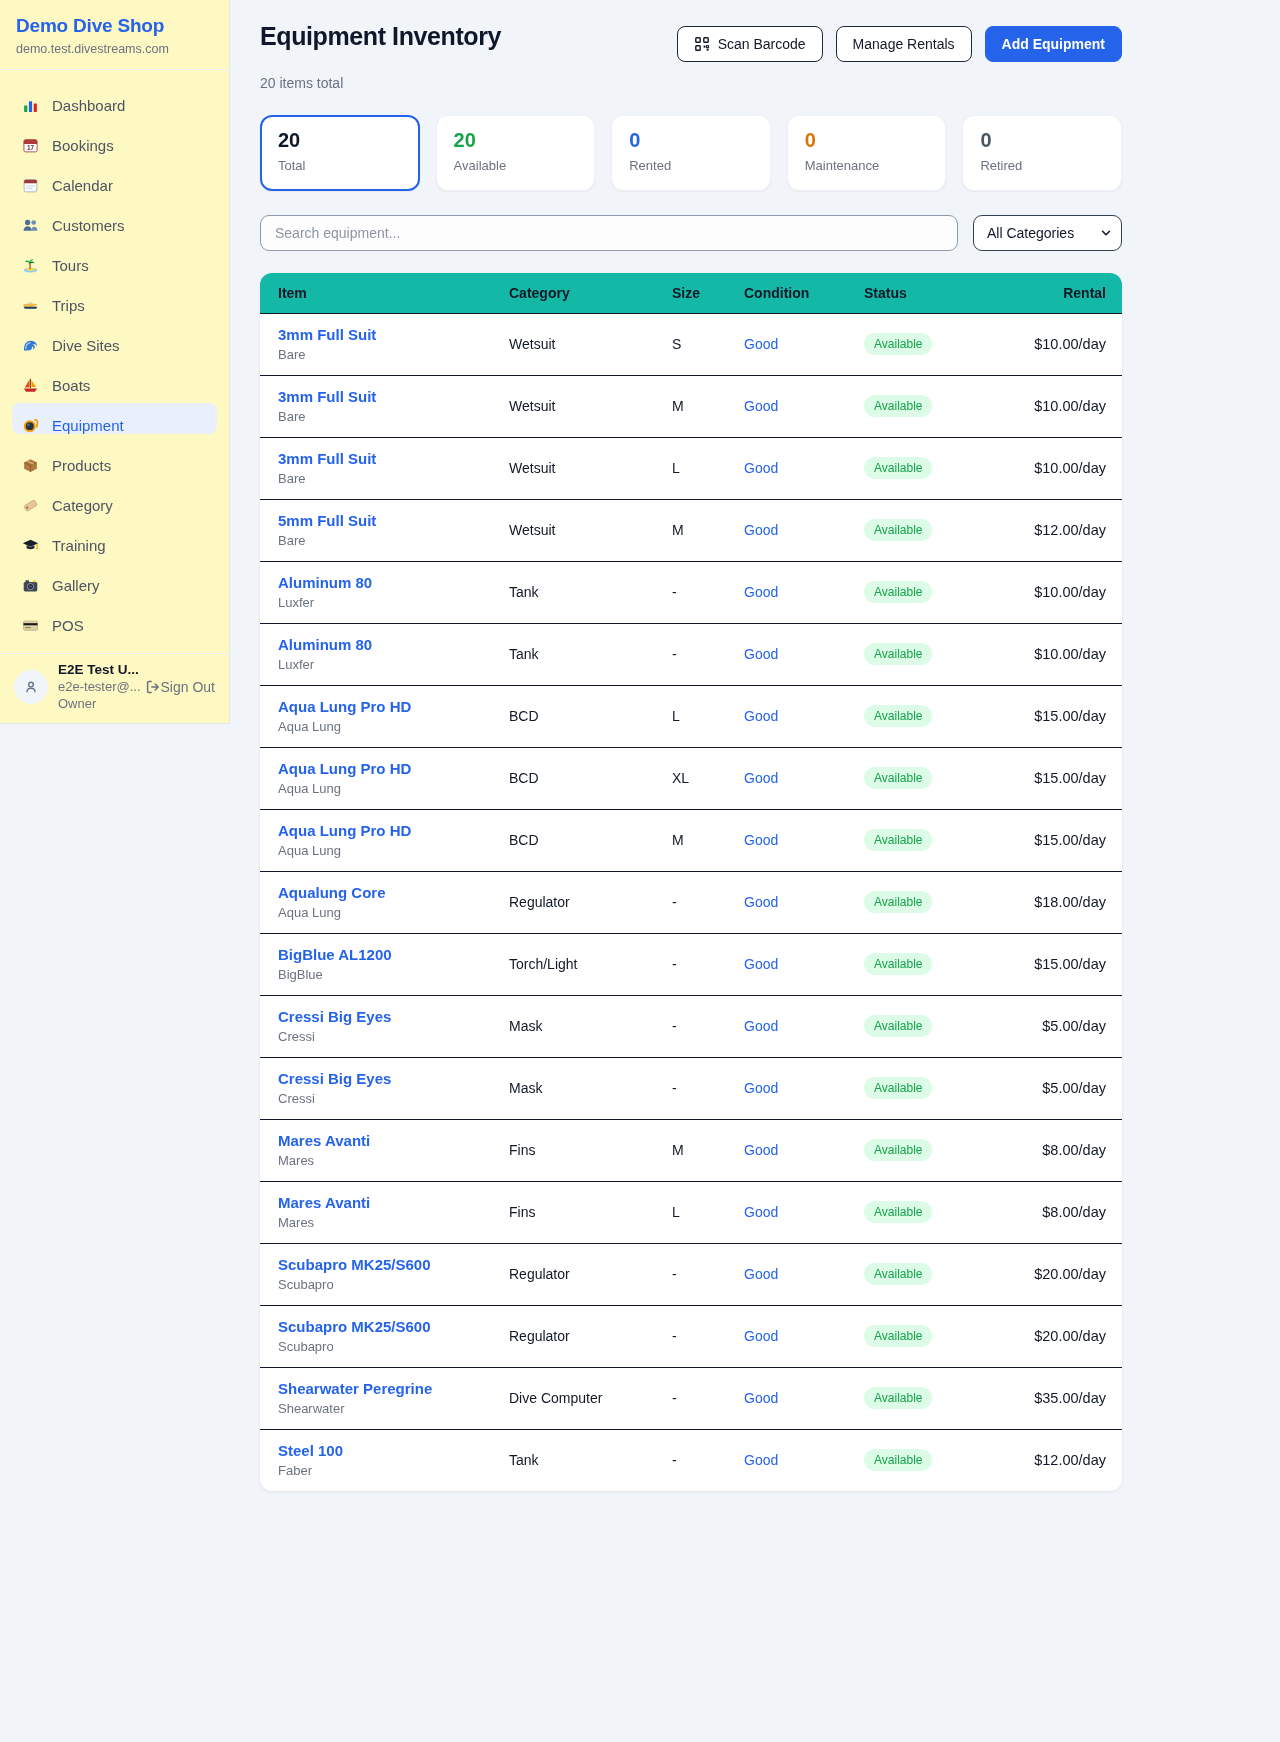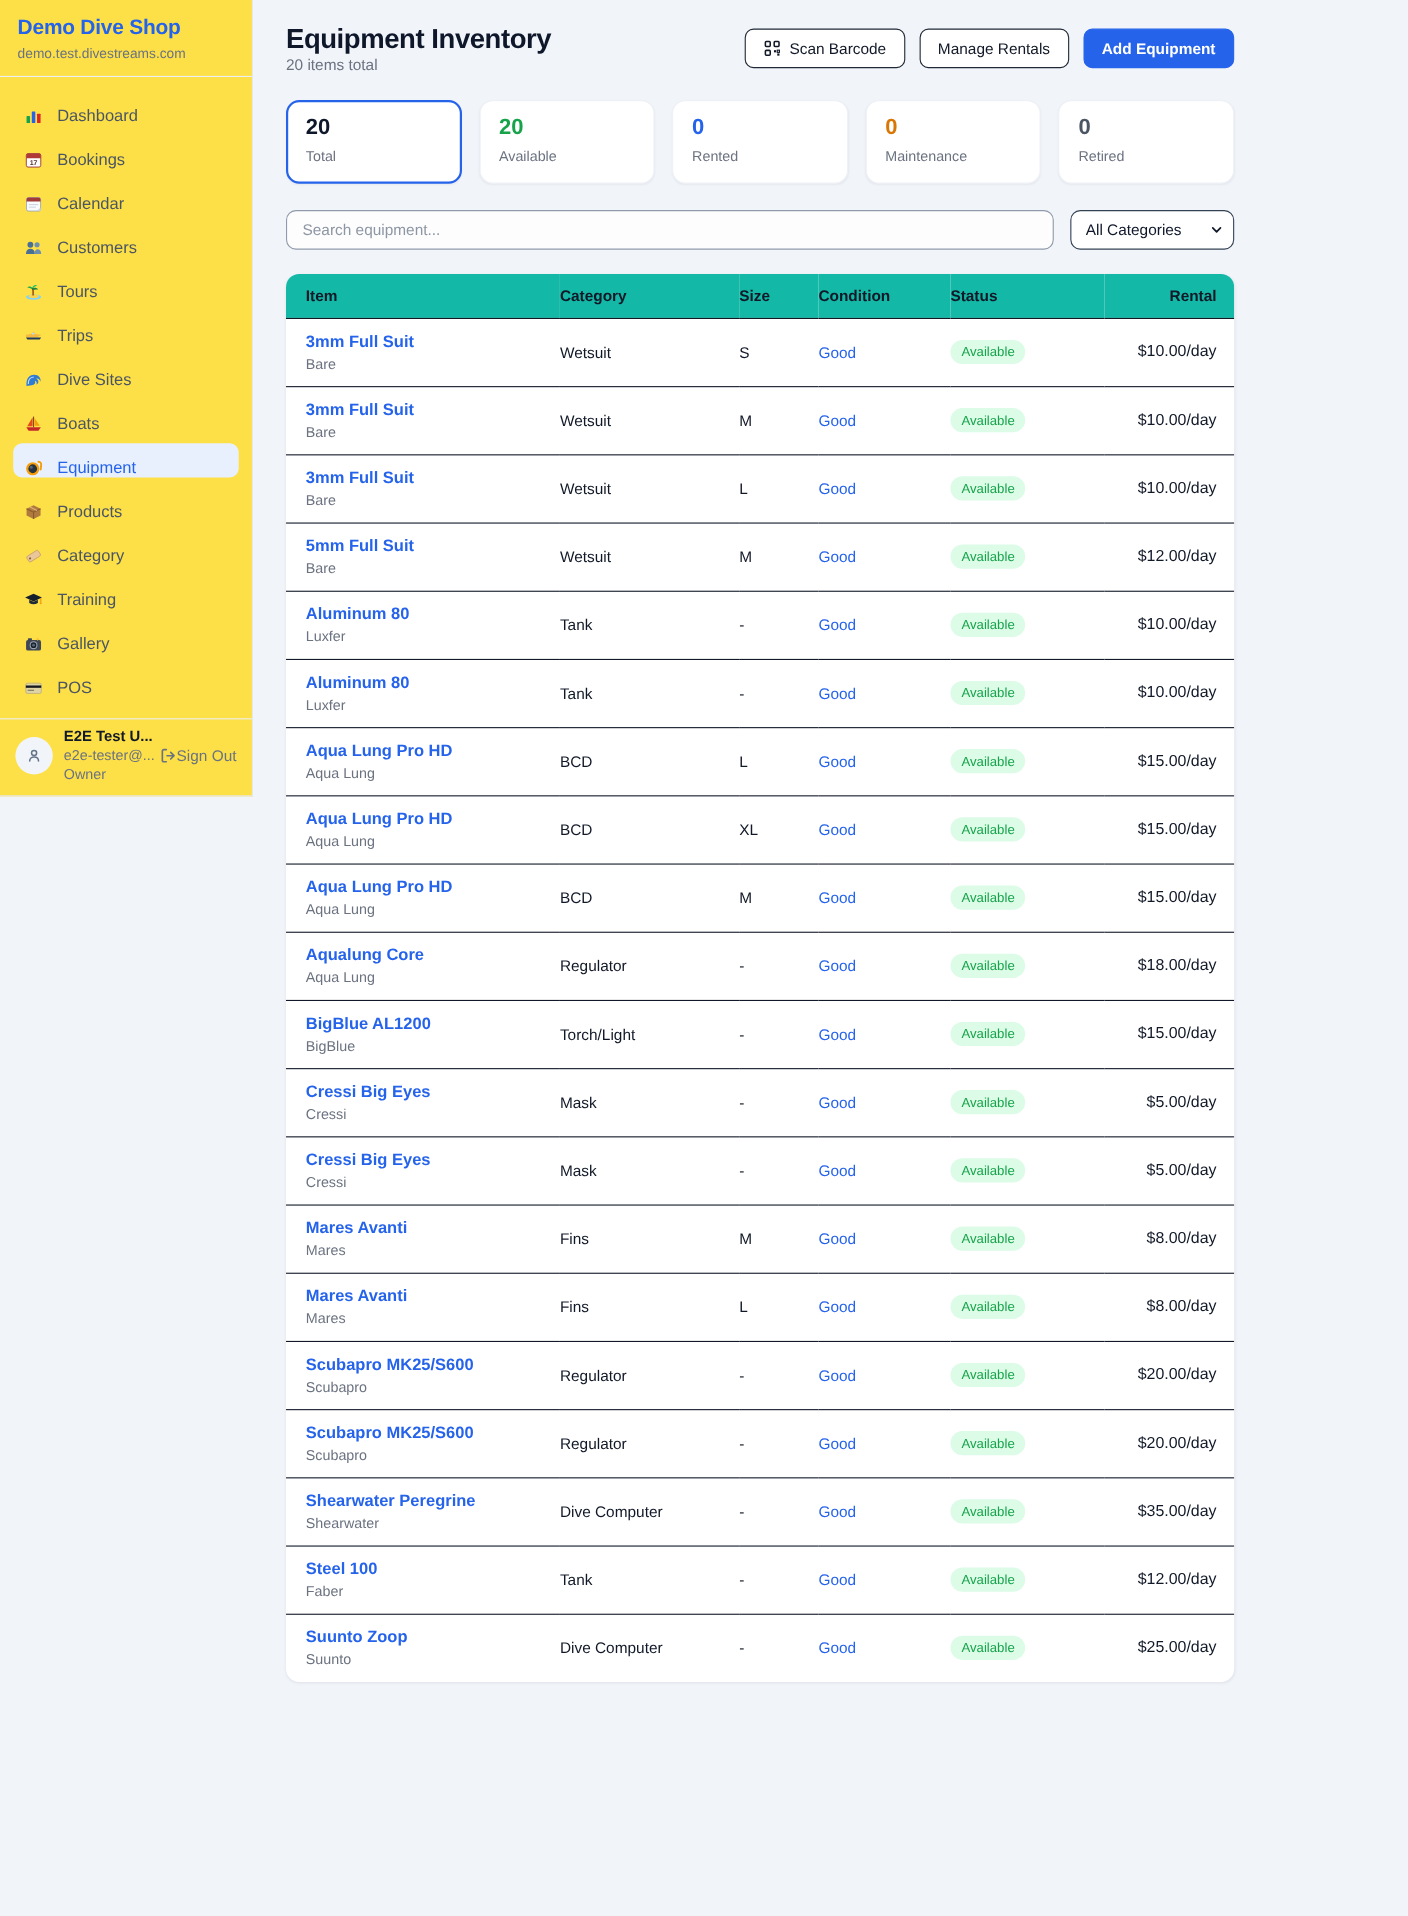--- a/index.html
+++ b/index.html
@@ -7,21 +7,21 @@
   body {
     font-family:"Liberation Sans", sans-serif;
     background:#f1f4f9;
     color:#0f172a;
     overflow:hidden;
   }
   .app { display:flex; width:1280px; height:1742px; align-items:flex-start; }
 
   
   .sidebar {
-    width:230px; flex:none; background:#fde047;
+    width:230px; flex:none; background:#fef9c3;
     border-right:1px solid #e5e7eb; border-bottom:1px solid #e5e7eb;
   }
   .brand-box { padding:15px 16px 13px 16px; border-bottom:1px solid #eceff3; }
   .brand-title { font-size:19px; font-weight:800; color:#2563eb; letter-spacing:-0.2px; }
   .brand-domain { font-size:12.5px; color:#6b7280; margin-top:5px; }
   .nav { padding:13px 12px 10px 12px; }
   .nav-item {
     display:flex; align-items:flex-end; gap:13px;
     height:31px; margin-bottom:9px; padding:0 10px;
     border-radius:8px; cursor:pointer;
@@ -43,21 +43,21 @@
   .user-email, .user-role { font-size:13px; color:#6b7280; margin-top:2px; white-space:nowrap; }
   .signout { display:flex; align-items:center; gap:0; color:#6b7280; font-size:14px;
     cursor:pointer; white-space:nowrap; margin-left:-2px; }
 
   
   .main { flex:1; padding:22px 0 0 30px; }
   .content { width:862px; }
 
   .page-head { display:flex; justify-content:space-between; align-items:flex-start; }
   .page-title { font-size:25px; font-weight:800; color:#0f172a; letter-spacing:-0.4px; }
-  .page-sub { font-size:14px; color:#6b7280; margin-top:0; }
+  .page-sub { font-size:14px; color:#6b7280; margin-top:24px; }
   .head-actions { display:flex; gap:13px; margin-top:4px; }
   .btn {
     height:36px; display:inline-flex; align-items:center; gap:8px;
     padding:0 16px; border-radius:8px; font-size:14px; cursor:pointer;
     font-family:"Liberation Sans", sans-serif;
   }
   .btn-outline { background:#fff; border:1px solid #1f2937; color:#111827; font-weight:500; }
   .btn-primary { background:#2563eb; border:1px solid #2563eb; color:#fff; font-weight:600; }
 
   .stats { display:flex; gap:16px; margin-top:24px; }
@@ -626,30 +626,19 @@
       <span class="item-link">Steel 100</span>
       <div class="item-brand">Faber</div>
     </td>
     <td>Tank</td>
     <td>-</td>
     <td><span class="cond-link">Good</span></td>
     <td><span class="badge">Available</span></td>
     <td class="num">$12.00/day</td>
   </tr>
 
-  <tr>
-    <td class="itemcell">
-      <span class="item-link">Suunto Zoop</span>
-      <div class="item-brand">Suunto</div>
-    </td>
-    <td>Dive Computer</td>
-    <td>-</td>
-    <td><span class="cond-link">Good</span></td>
-    <td><span class="badge">Available</span></td>
-    <td class="num">$25.00/day</td>
-  </tr>
 </tbody>
         </table>
       </div>
 
     </div>
   </main>
 </div>
 
 </body></html>

